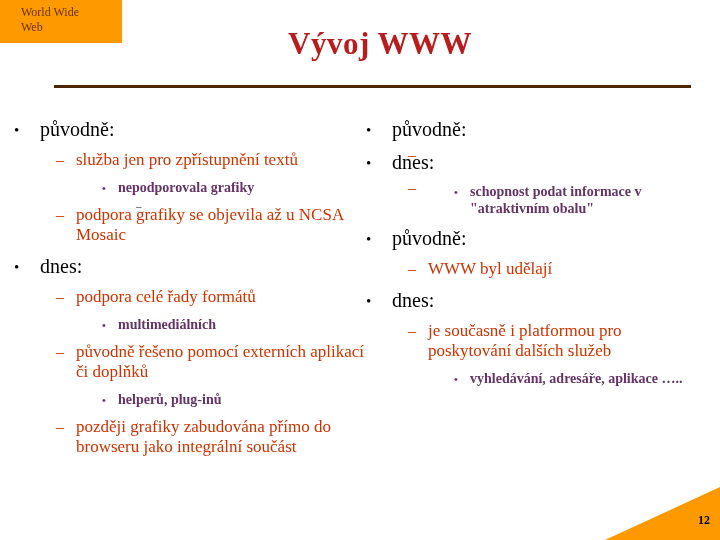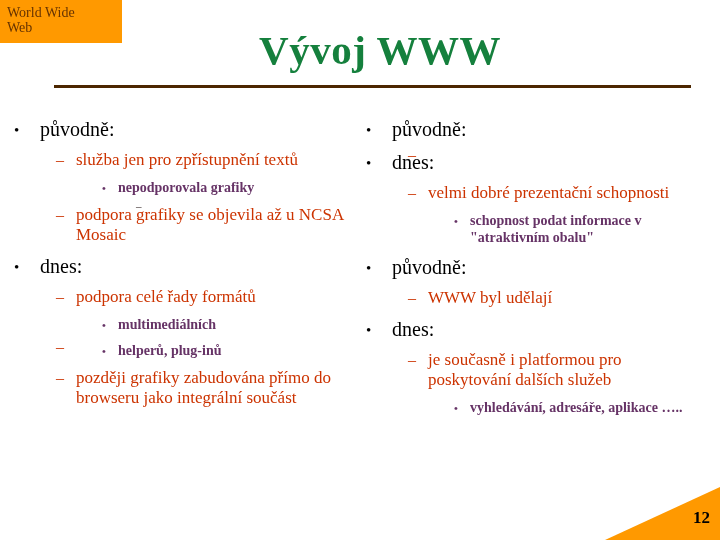--- a/index.html
+++ b/index.html
@@ -18,35 +18,35 @@
   
   .wwwbox {
     position: absolute;
     left: 0;
     top: 0;
     width: 122px;
     height: 43px;
     background: #FF9900;
     color: #663300;
     font-family: "Liberation Serif", "DejaVu Serif", serif;
-    font-size: 14px;
+    font-size: 12px;
     line-height: 15px;
-    padding: 5px 0 0 7px;
+    padding: 5px 0 0 21px;
     box-sizing: border-box;
     white-space: pre-line;
   }
 
   .deck-title {
     position: absolute;
     left: 140px;
     top: 26px;
     width: 480px;
     text-align: center;
-    color: #15803d;
-    font-size: 41px;
+    color: #b91c1c;
+    font-size: 31px;
     font-weight: bold;
     letter-spacing: 0.5px;
   }
 
   .rule {
     position: absolute;
     left: 54px;
     top: 85px;
     width: 637px;
     height: 3px;
@@ -138,21 +138,21 @@
     width: 115px;
     height: 53px;
     background: #FF9900;
     clip-path: polygon(100% 0, 100% 100%, 0 100%);
   }
   .page-num {
     position: absolute;
     right: 10px;
     bottom: 12px;
     color: #000000;
-    font-size: 17px;
+    font-size: 12px;
     font-weight: bold;
     z-index: 3;
   }
 </style>
 </head>
 <body>
 
 <div class="wwwbox">World Wide
 Web</div>
 
@@ -187,20 +187,21 @@
     <div class="li lvl2">
       <span class="bullet">–</span>
       <span class="txt">podpora celé řady formátů</span>
     </div>
     <div class="li lvl3">
       <span class="bullet">•</span>
       <span class="txt">multimediálních</span>
     </div>
     <div class="li lvl2">
       <span class="bullet">–</span>
+      <span class="txt">původně řešeno pomocí externích aplikací či doplňků</span>
     </div>
     <div class="li lvl3">
       <span class="bullet">•</span>
       <span class="txt">helperů, plug-inů</span>
     </div>
     <div class="li lvl2">
       <span class="bullet">–</span>
       <span class="txt">později grafiky zabudována přímo do browseru jako integrální součást</span>
     </div>
   </div>
@@ -212,21 +213,20 @@
     </div>
     <div class="li lvl2">
       <span class="bullet">–</span>
     </div>
     <div class="li lvl1">
       <span class="bullet">•</span>
       <span class="txt">dnes:</span>
     </div>
     <div class="li lvl2">
       <span class="bullet">–</span>
-      <span class="txt">velmi dobré prezentační schopnosti</span>
     </div>
     <div class="li lvl3">
       <span class="bullet">•</span>
       <span class="txt">schopnost podat informace v "atraktivním obalu"</span>
     </div>
     <div class="li lvl1">
       <span class="bullet">•</span>
       <span class="txt">původně:</span>
     </div>
     <div class="li lvl2">

